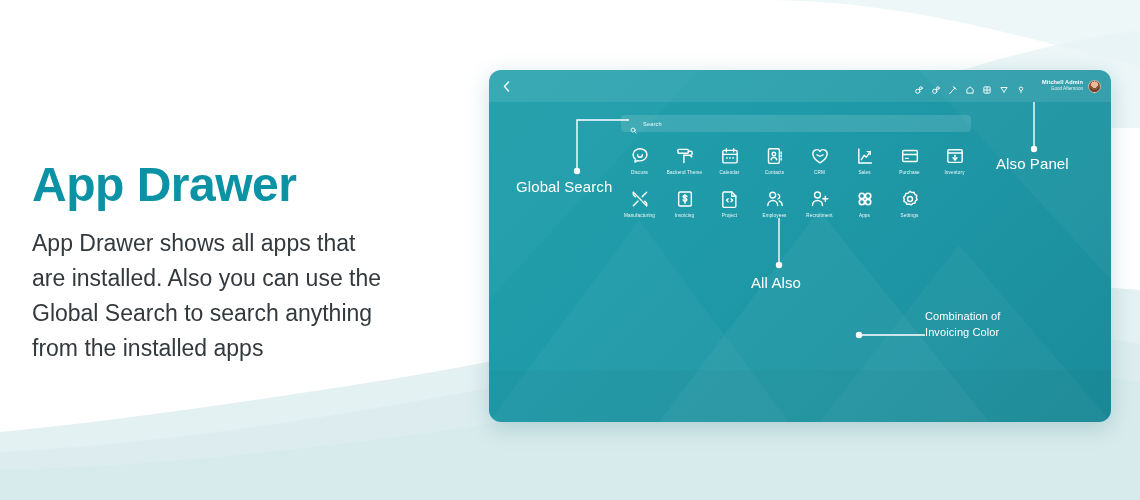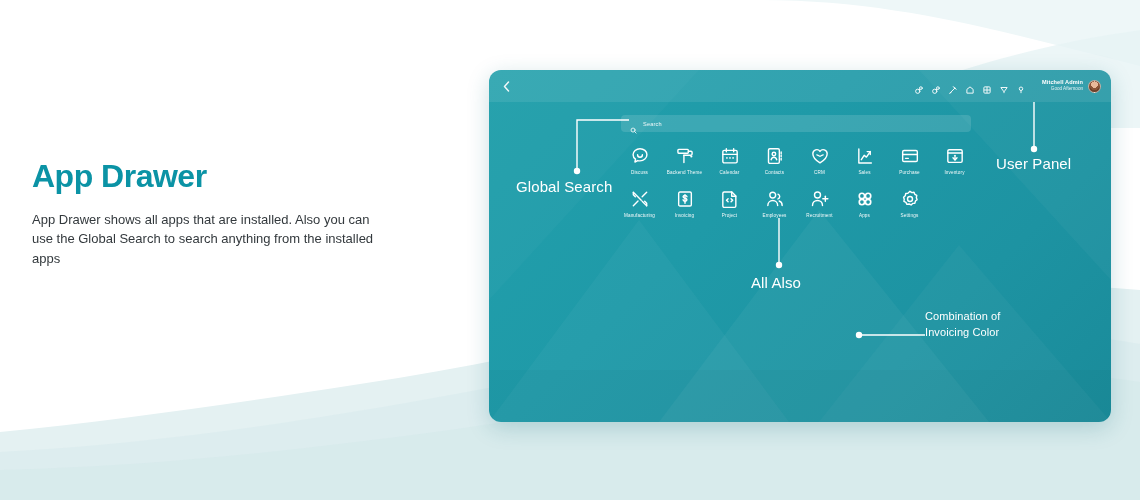--- a/index.html
+++ b/index.html
@@ -10,25 +10,25 @@
     -webkit-font-smoothing:antialiased;
   }
 
   
   .bg-layer{position:absolute;inset:0;overflow:hidden;z-index:0;pointer-events:none;}
   .bg-layer svg{position:absolute;inset:0;width:1140px;height:500px;display:block;}
 
   
   .left-block{position:absolute;left:32px;top:160px;width:400px;z-index:3;}
   .headline{
-    font-size:32px;font-weight:bold;color:#0b93a5;letter-spacing:-0.5px;
+    font-size:48px;font-weight:bold;color:#0b93a5;letter-spacing:-0.5px;
     margin:0 0 16px 0;line-height:1.05;
   }
   .subtext{
-    font-size:13px;color:#33393d;line-height:1.52;margin:0;max-width:360px;
+    font-size:23px;color:#33393d;line-height:1.52;margin:0;max-width:360px;
   }
 
   
   .panel{
     position:absolute;left:489px;top:70px;width:622px;height:352px;
     border-radius:12px;overflow:hidden;z-index:2;
     background:linear-gradient(135deg,#22a0ac 0%,#1f9aa8 38%,#1d93a2 72%,#1a8b9a 100%);
     box-shadow:0 6px 22px rgba(25,110,125,0.22);
   }
   .panel-bg{position:absolute;inset:0;z-index:0;}
@@ -394,17 +394,17 @@
 
 <div class="co-line" style="left:855px;top:330px;">
   <svg width="72" height="10" viewBox="0 0 72 10" fill="none" stroke="#ffffff" stroke-width="1.4">
     <path d="M6 5 H70"></path>
     <circle cx="4" cy="5" r="3.2" fill="#ffffff" stroke="none"></circle>
   </svg>
 </div>
 
 <div class="callout co-global">Global Search</div>
 <div class="callout co-allapps">All Also</div>
-<div class="callout co-user">User Panel</div>
+<div class="callout co-user">Also Panel</div>
 <div class="callout co-combo">
   <div>Combination of</div>
   <div>Invoicing Color</div>
 </div>
 
 </body></html>

